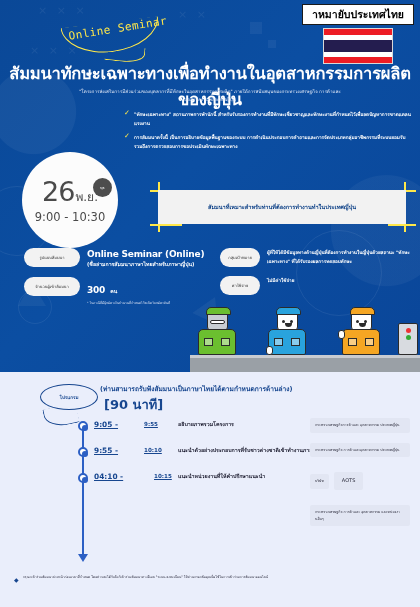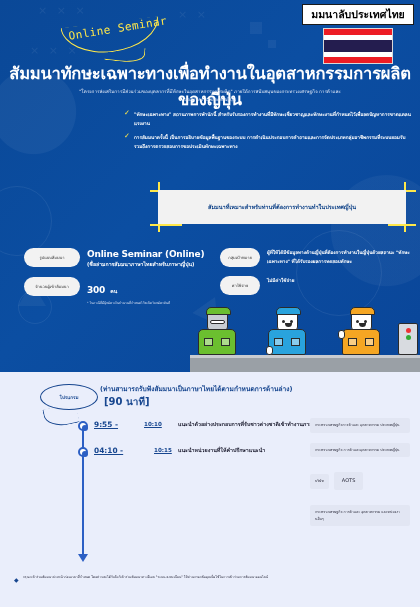--- a/index.html
+++ b/index.html
@@ -139,21 +139,21 @@
     position:absolute; left:40px; top:12px; width:58px; height:26px; border-radius:50%;
     border:1.3px solid #17468f; display:flex; align-items:center; justify-content:center;
     color:#17468f; font-size:4.6px; font-weight:bold;
   }
   .prog-tail {
     position:absolute; left:44px; top:34px; width:34px; height:20px;
     border-left:1.3px solid #17468f; border-bottom:1.3px solid #17468f;
     border-radius:0 0 0 70%; transform:rotate(-12deg);
   }
   .prog-head { position:absolute; left:100px; top:11px; color:#17468f; font-size:6.6px; font-weight:bold; }
-  .prog-min { position:absolute; left:104px; top:22px; color:#17468f; font-size:10px; font-weight:bold; }
+  .prog-min { position:absolute; left:104px; top:22px; color:#17468f; font-size:13px; font-weight:bold; }
 
   .timeline { position:absolute; left:78px; top:48px; width:330px; }
   .tl-line { position:absolute; left:4px; top:6px; width:2px; height:130px; background:#2c5fc4; }
   .tl-arrow {
     position:absolute; left:0; top:134px; width:0; height:0;
     border-left:5px solid transparent; border-right:5px solid transparent; border-top:8px solid #2c5fc4;
   }
   .tl-item { position:relative; margin-bottom:14px; min-height:12px; }
   .tl-dot {
     position:absolute; left:0; top:1px; width:10px; height:10px; border-radius:50%;
@@ -189,21 +189,21 @@
     <span class="deco" style="left:30px; top:44px;">× × ×</span>
     <span class="deco" style="left:178px; top:8px;">× ×</span>
     <div class="deco-tri" style="left:18px; top:282px;"></div>
     <div class="deco-tri" style="left:196px; top:296px; transform:rotate(25deg);"></div>
     <div class="deco-sq" style="left:250px; top:22px; width:12px; height:12px;"></div>
     <div class="deco-sq" style="left:268px; top:40px; width:8px; height:8px;"></div>
     <div class="deco-circ" style="left:-18px; top:186px; width:70px; height:70px;"></div>
     <div class="deco-circ" style="left:296px; top:230px; width:86px; height:86px;"></div>
     <div class="deco-circ" style="left:18px; top:290px; width:34px; height:34px;"></div>
 
-    <div class="badge-th">มมนาลับประเทศไทย</div>
+    <div class="badge-th">าหมายับประเทศไทย</div>
     <div class="flag">
       <div class="f1"></div>
         <div class="f2"></div>
         <div class="f3"></div>
         <div class="f4"></div>
         <div class="f5"></div>
     </div>
 
     <div class="hand-loop"></div>
     <div class="hand-tail"></div>
@@ -219,20 +219,28 @@
       <div class="bullet">
         <span class="chk">✓</span>
         <p>"ทักษะเฉพาะทาง" สถานภาพการพำนักนี้ สำหรับรับรองการทำงานที่มีทักษะเชี่ยวชาญและทักษะงานที่กำหนดไว้เพื่อลดปัญหาการขาดแคลนแรงงาน</p>
       </div>
       <div class="bullet">
         <span class="chk">✓</span>
         <p>การสัมมนาครั้งนี้ เป็นการอธิบายข้อมูลพื้นฐานของระบบ การดำเนินประกอบการคำถามและการจัดประเภทกลุ่มอาชีพกรรมที่ระบบยอมรับ รวมถึงการตรวจสอบการขอประเมินทักษะเฉพาะทาง</p>
       </div>
     </div>
 
+    <div class="date-circle">
+      <div class="date-row">
+        <span class="date-num">26</span>
+        <span class="date-mon">พ.ย.</span>
+      </div>
+      <div class="date-time">9:00 - 10:30</div>
+      <div class="date-badge">พุธ</div>
+    </div>
 
     <div class="br-v" style="left:158px; top:182px; height:50px;"></div>
     <div class="br-v" style="left:404px; top:182px; height:50px;"></div>
     <div class="br-h" style="left:150px; top:190px; width:32px;"></div>
     <div class="br-h" style="left:150px; top:224px; width:32px;"></div>
     <div class="br-h" style="left:388px; top:190px; width:28px;"></div>
     <div class="br-h" style="left:388px; top:224px; width:28px;"></div>
     <div class="bracket-box">
       <span>สัมมนาที่เหมาะสำหรับท่านที่ต้องการทำงานทำในประเทศญี่ปุ่น</span>
     </div>
@@ -328,20 +336,26 @@
     <div class="prog-oval">โปรแกรม</div>
     <div class="prog-tail"></div>
     <div class="prog-head">(ท่านสามารถรับฟังสัมมนาเป็นภาษาไทยได้ตามกำหนดการด้านล่าง)</div>
     <div class="prog-min">[90 นาที]</div>
 
     <div class="timeline">
       <div class="tl-line"></div>
       <div class="tl-arrow"></div>
 
 
+      <div class="tl-item">
+        <div class="tl-dot"></div>
+        <div class="tl-time">9:05 -</div>
+        <div class="tl-time2">9:55</div>
+        <div class="tl-desc">อธิบายภาพรวมโครงการ</div>
+      </div>
 
       <div class="tl-item">
         <div class="tl-dot"></div>
         <div class="tl-time">9:55 -</div>
         <div class="tl-time2">10:10</div>
         <div class="tl-desc">แนะนำตัวอย่างประกอบการที่รับชาวต่างชาติเข้าทำงานภายใต้โครงการทักษะเฉพาะทาง</div>
       </div>
 
       <div class="tl-item">
         <div class="tl-dot"></div>

